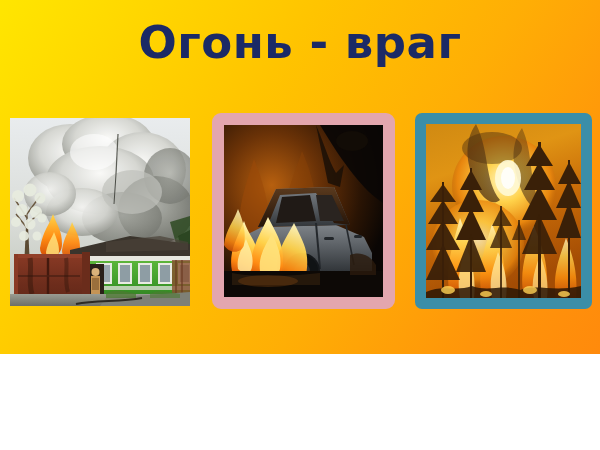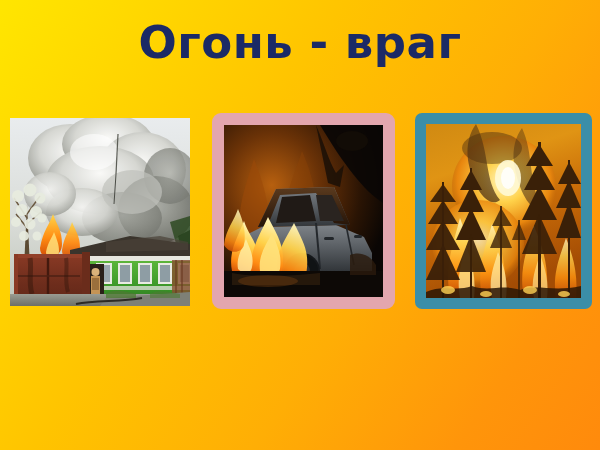--- a/index.html
+++ b/index.html
@@ -9,21 +9,21 @@
   body {
     width: 600px;
     height: 450px;
     overflow: hidden;
     font-family: "Liberation Sans", sans-serif;
   }
 
   #slide {
     position: relative;
     width: 600px;
-    height: 450px;
+    height: 354px;
     background: linear-gradient(125deg,
         #FFE600 0%,
         #FFD800 16%,
         #FFC400 38%,
         #FFAE05 62%,
         #FF950A 84%,
         #FF8A0C 100%);
     overflow: hidden;
   }
 

